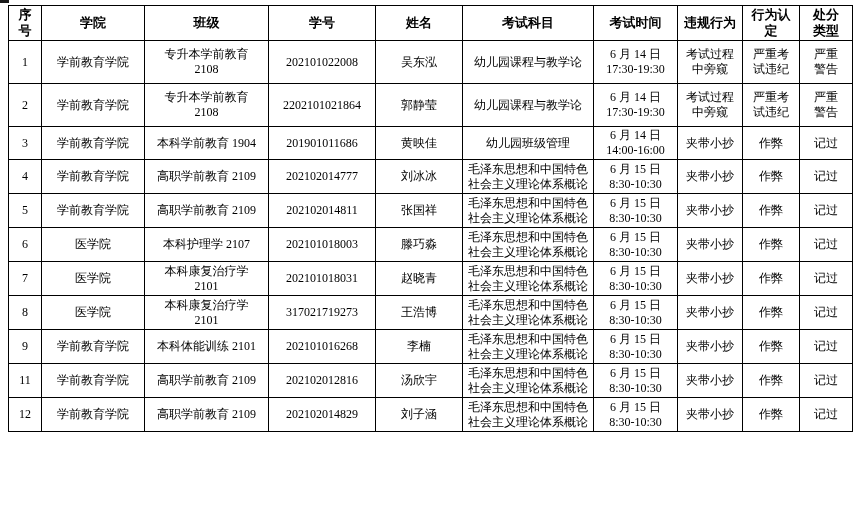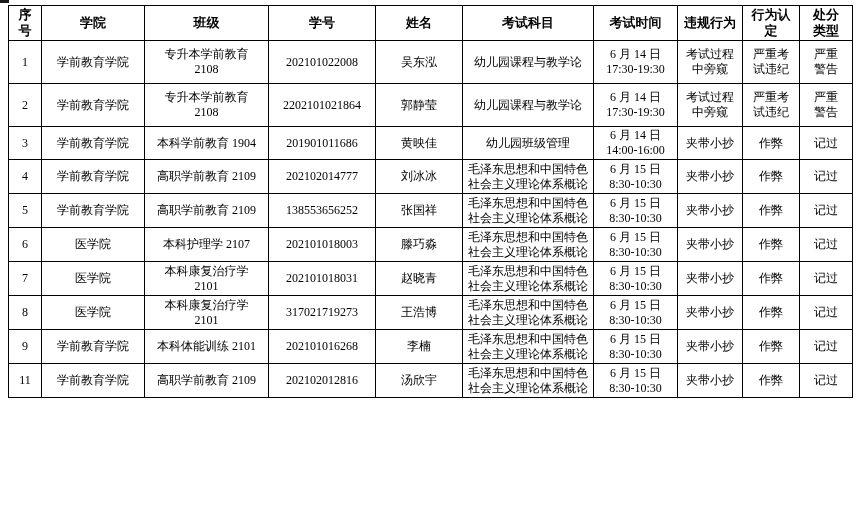--- a/index.html
+++ b/index.html
@@ -150,21 +150,21 @@
           <td>6 月 15 日
 8:30-10:30</td>
           <td>夹带小抄</td>
           <td>作弊</td>
           <td>记过</td>
         </tr>
         <tr>
           <td>5</td>
           <td>学前教育学院</td>
           <td>高职学前教育 2109</td>
-          <td>138553656252</td>
+          <td>202102014811</td>
           <td>张国祥</td>
           <td>毛泽东思想和中国特色
 社会主义理论体系概论</td>
           <td>6 月 15 日
 8:30-10:30</td>
           <td>夹带小抄</td>
           <td>作弊</td>
           <td>记过</td>
         </tr>
         <tr>
@@ -232,15 +232,29 @@
           <td>202102012816</td>
           <td>汤欣宇</td>
           <td>毛泽东思想和中国特色
 社会主义理论体系概论</td>
           <td>6 月 15 日
 8:30-10:30</td>
           <td>夹带小抄</td>
           <td>作弊</td>
           <td>记过</td>
         </tr>
+        <tr>
+          <td>12</td>
+          <td>学前教育学院</td>
+          <td>高职学前教育 2109</td>
+          <td>202102014829</td>
+          <td>刘子涵</td>
+          <td>毛泽东思想和中国特色
+社会主义理论体系概论</td>
+          <td>6 月 15 日
+8:30-10:30</td>
+          <td>夹带小抄</td>
+          <td>作弊</td>
+          <td>记过</td>
+        </tr>
       </tbody>
   </table>
 </div>
 
 </body></html>

